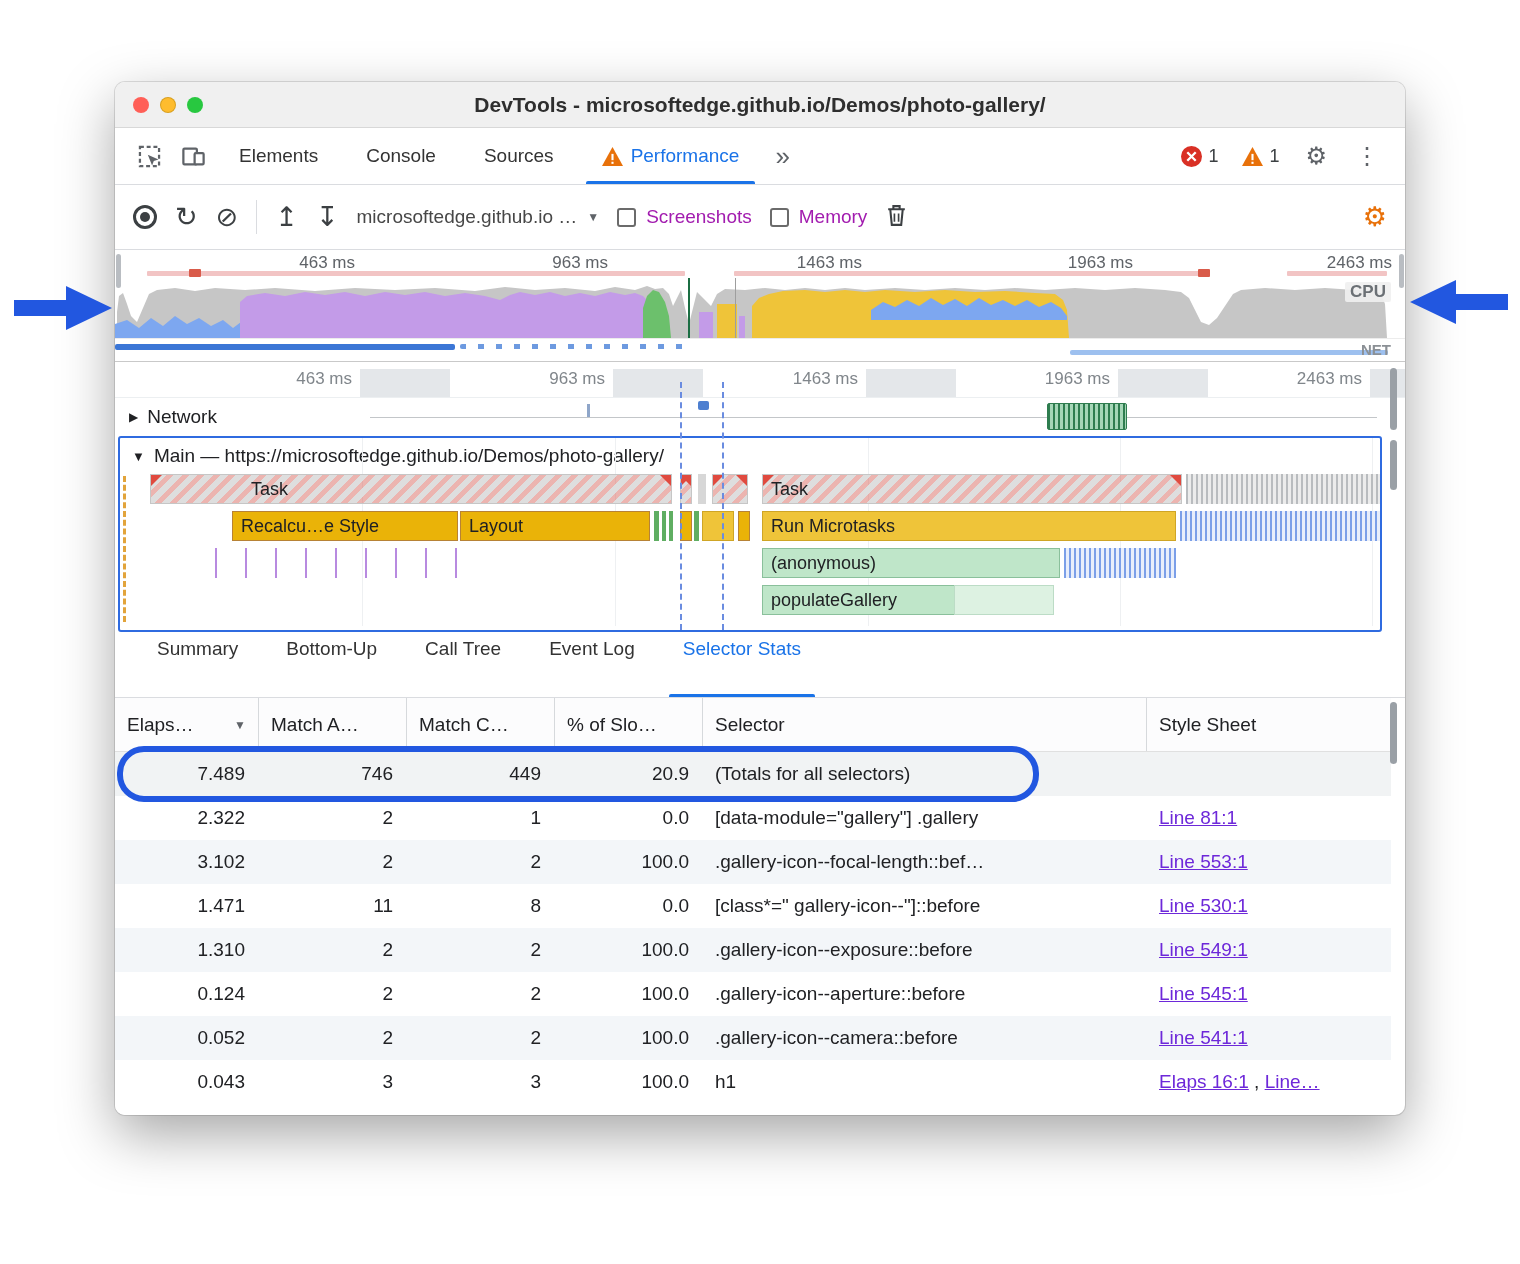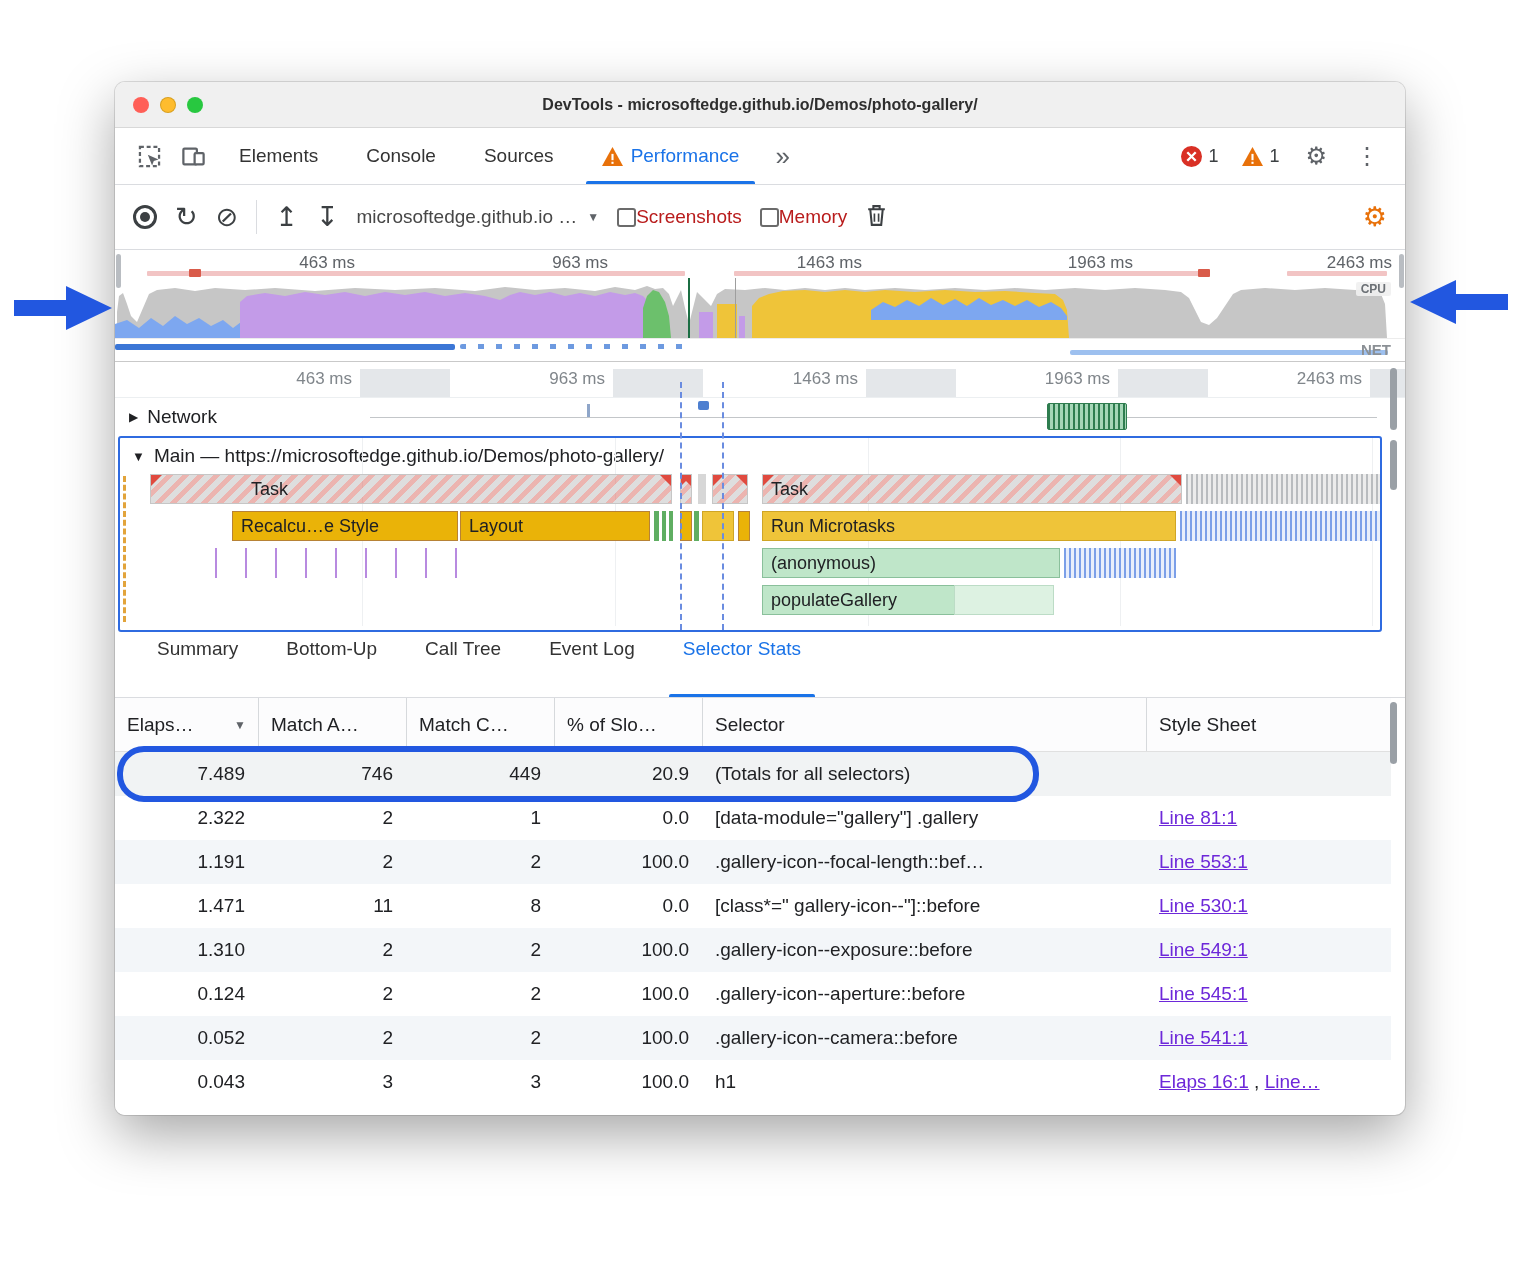--- a/index.html
+++ b/index.html
@@ -5,21 +5,21 @@
   *{margin:0;padding:0;box-sizing:border-box}
   html,body{width:1520px;height:1264px;background:#fff;overflow:hidden;
     font-family:"Liberation Sans","DejaVu Sans",sans-serif;color:#202124}
   .stage{position:relative;width:1520px;height:1264px}
 
   
   .window{position:absolute;left:115px;top:82px;width:1290px;height:1033px;background:#fff;
     border-radius:10px;box-shadow:0 20px 55px rgba(0,0,0,.35),0 0 0 1px rgba(0,0,0,.12);overflow:hidden}
   .titlebar{position:relative;height:46px;background:#f0f0f0;border-bottom:1px solid #d8d8d8;
     display:flex;align-items:center;justify-content:center}
-  .titlebar .title{font-size:16px;font-weight:bold;color:#2e2e2e}
+  .titlebar .title{font-size:21px;font-weight:bold;color:#2e2e2e}
   .lights{position:absolute;left:18px;top:15px;display:flex;gap:11px}
   .light{width:16px;height:16px;border-radius:50%}
   .light.red{background:#ff5f57}.light.yellow{background:#febc2e}.light.green{background:#28c840}
 
   
   .tabbar{height:57px;border-bottom:1px solid #dadce0;display:flex;align-items:center;padding:0 14px;gap:4px;background:#fff}
   .iconbtn{width:40px;height:40px;display:flex;align-items:center;justify-content:center;border-radius:4px;flex:0 0 auto}
   .tab{height:100%;display:flex;align-items:center;padding:0 22px;font-size:19px;color:#333;position:relative;gap:8px;white-space:nowrap}
   .tab.active{color:#1a73e8}
   .tab.active::after{content:"";position:absolute;left:6px;right:6px;bottom:0;height:3px;background:#1a73e8;border-radius:2px 2px 0 0}
@@ -29,32 +29,32 @@
   .glyphbtn{font-size:24px;color:#5f6368;padding:0 12px}
 
   
   .ptoolbar{height:65px;border-bottom:1px solid #dadce0;display:flex;align-items:center;padding:0 18px;gap:18px;background:#fff}
   .rec{width:24px;height:24px;border:3px solid #3c4043;border-radius:50%;position:relative;flex:0 0 auto}
   .rec::after{content:"";position:absolute;left:4px;top:4px;width:10px;height:10px;border-radius:50%;background:#3c4043}
   .tglyph{font-size:27px;color:#3c4043;line-height:1}
   .vsep{width:1px;height:34px;background:#dadce0}
   .profile{display:flex;align-items:center;gap:10px;font-size:19px;color:#474747;max-width:330px;white-space:nowrap}
   .caret{font-size:12px;color:#5f6368}
-  .check{display:flex;align-items:center;font-size:19px;color:#b91c1c}
+  .check{display:flex;align-items:center;gap:10px;font-size:19px;color:#a21caf}
   .cbx{width:19px;height:19px;border:2px solid #6b6b6b;border-radius:3px;background:#fff}
   .gear-orange{font-size:27px;color:#e8710a;margin-left:auto}
 
   
   .overview{position:relative;height:112px;border-bottom:1px solid #c9c9c9;background:#fff}
   .ov-labels{position:relative;height:28px;font-size:17px;color:#5f6368}
   .ov-labels span{position:absolute;top:3px;width:90px;text-align:right}
   .pinkbar{position:absolute;height:5px;background:#f2c4c4;border-radius:1px}
   .redbar{position:absolute;height:8px;background:#d95b4a;border-radius:1px}
   .cpuarea{position:relative;height:60px;overflow:hidden}
-  .cpu-badge{position:absolute;right:14px;top:4px;font-size:12px;font-weight:bold;color:#6b7075;
+  .cpu-badge{position:absolute;right:14px;top:4px;font-size:17px;font-weight:bold;color:#6b7075;
     background:rgba(240,240,240,.9);padding:0 5px;border-radius:2px;z-index:6}
   .netarea{position:relative;height:23px;border-top:1px solid #ececec}
   .net-badge{position:absolute;right:14px;top:2px;font-size:15px;font-weight:bold;color:#8b9095;z-index:6}
   .netbar{position:absolute;border-radius:2px}
   .ov-handle{position:absolute;width:5px;height:34px;border-radius:3px;background:#b9bdc2;top:4px;z-index:7}
 
   
   .ruler{position:relative;height:36px;border-bottom:1px solid #eceff1;background:#fff}
   .ruler span{position:absolute;top:7px;width:90px;text-align:right;font-size:17px;color:#80868b}
   .tick{position:absolute;top:0;bottom:0;width:1px;background:#e4e7ea}
@@ -395,21 +395,21 @@
           </div>
           <div class="trow">
             <div class="tcell num">2.322</div>
             <div class="tcell num">2</div>
             <div class="tcell num">1</div>
             <div class="tcell num">0.0</div>
             <div class="tcell sel">[data-module="gallery"] .gallery</div>
             <div class="tcell sheet"><span class="link">Line 81:1</span></div>
           </div>
           <div class="trow alt">
-            <div class="tcell num">1.191</div>
+            <div class="tcell num">3.102</div>
             <div class="tcell num">2</div>
             <div class="tcell num">2</div>
             <div class="tcell num">100.0</div>
             <div class="tcell sel">.gallery-icon--focal-length::bef…</div>
             <div class="tcell sheet"><span class="link">Line 553:1</span></div>
           </div>
           <div class="trow">
             <div class="tcell num">1.471</div>
             <div class="tcell num">11</div>
             <div class="tcell num">8</div>

